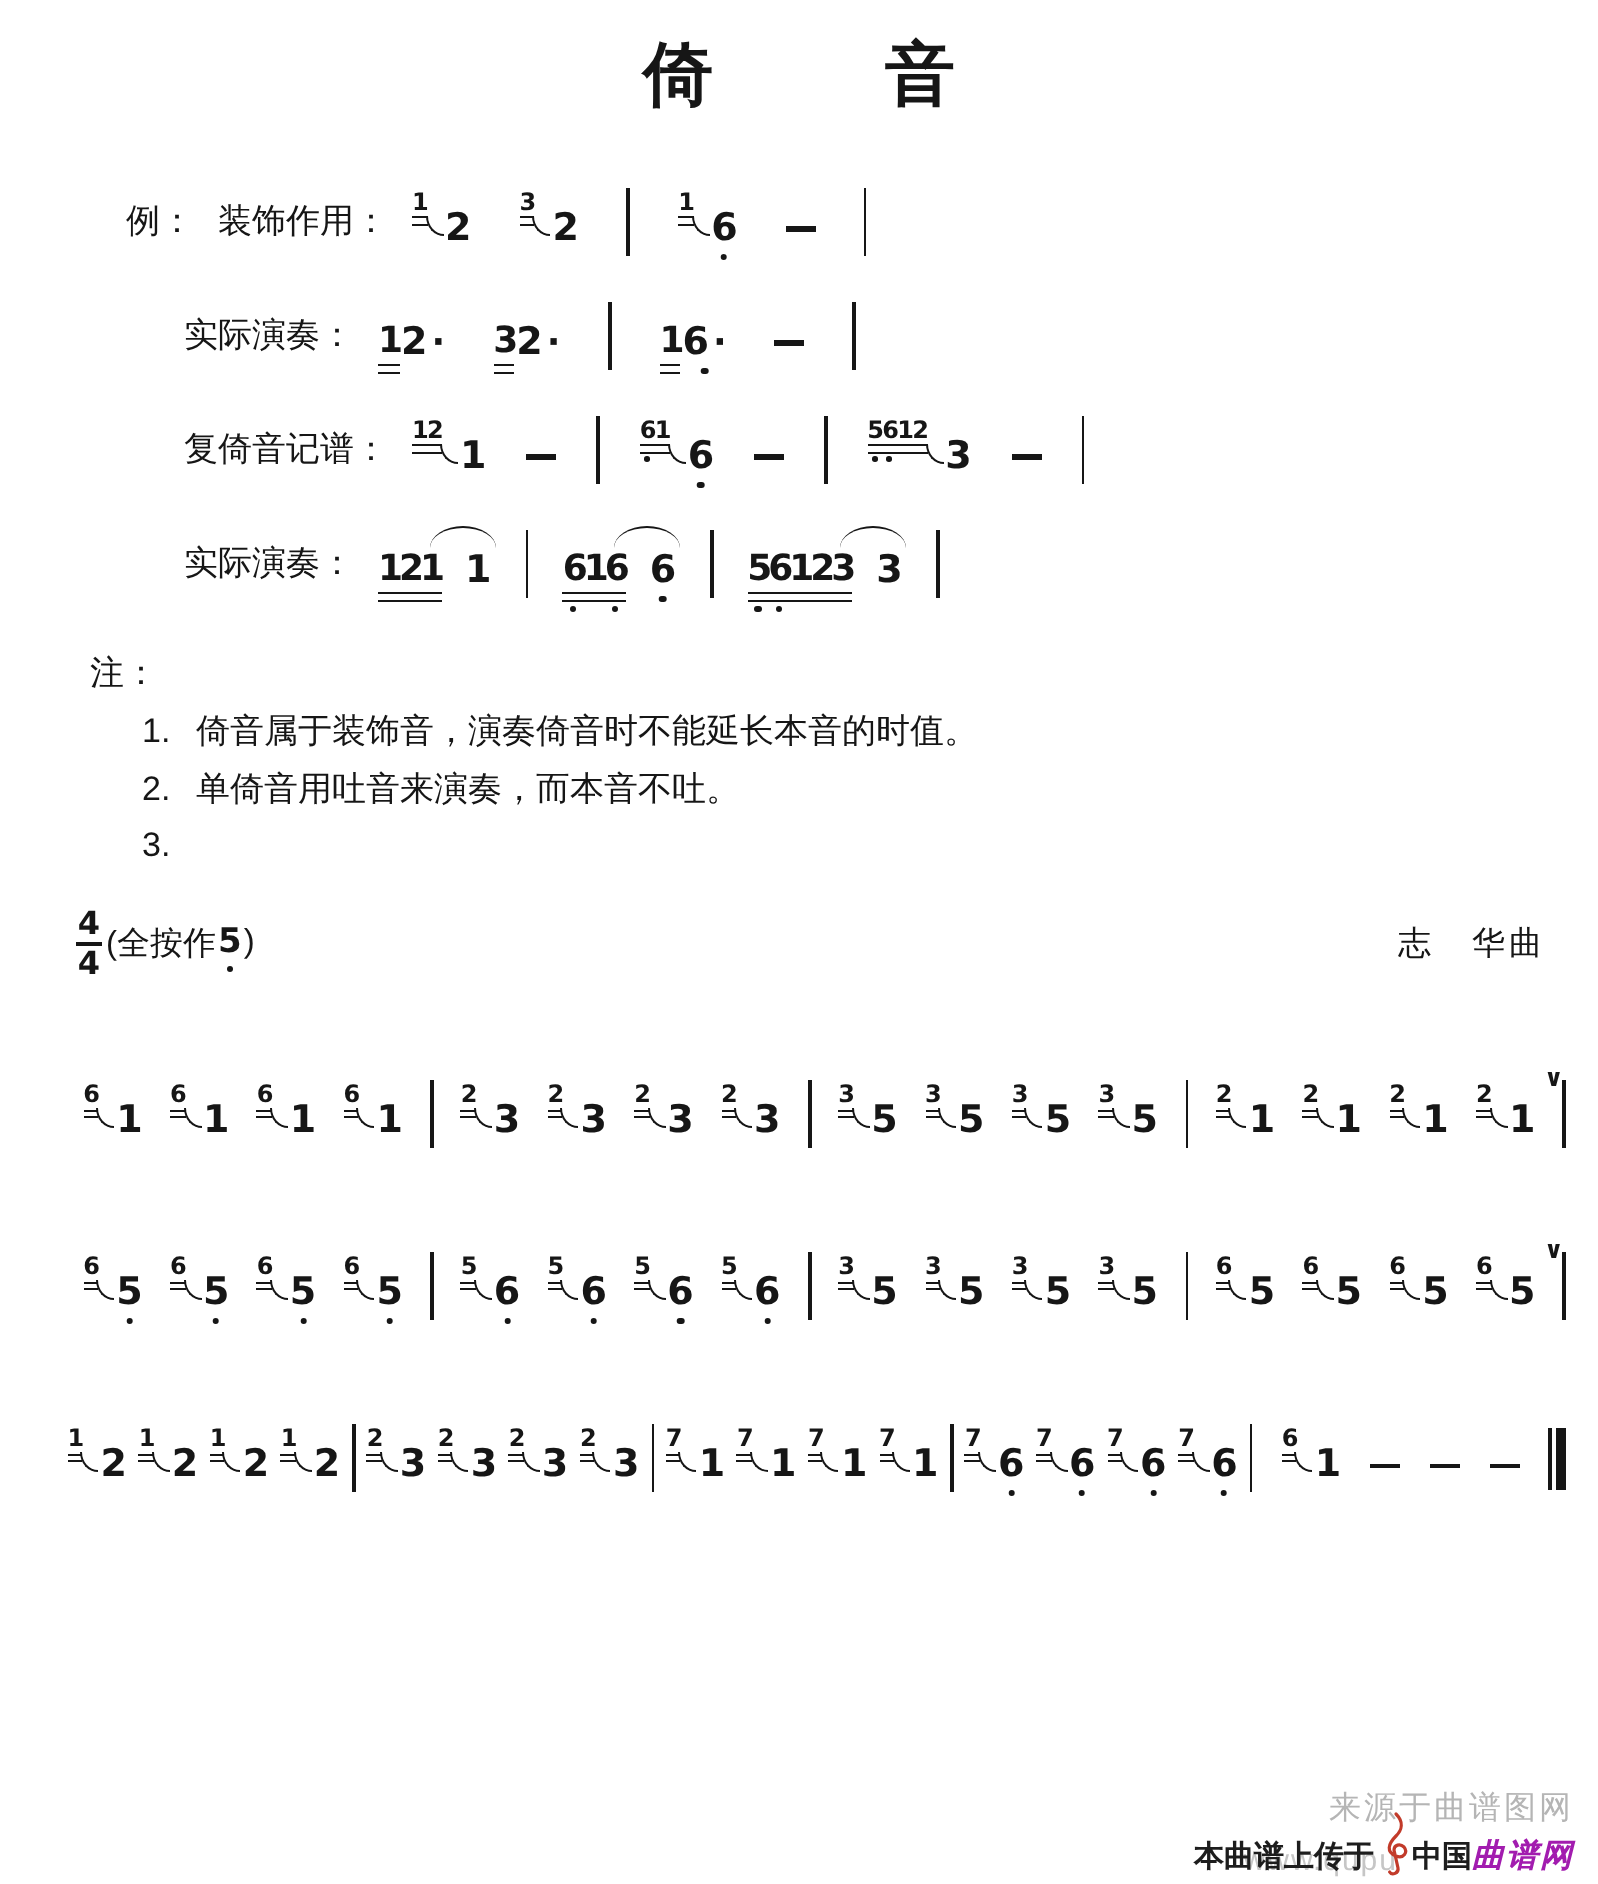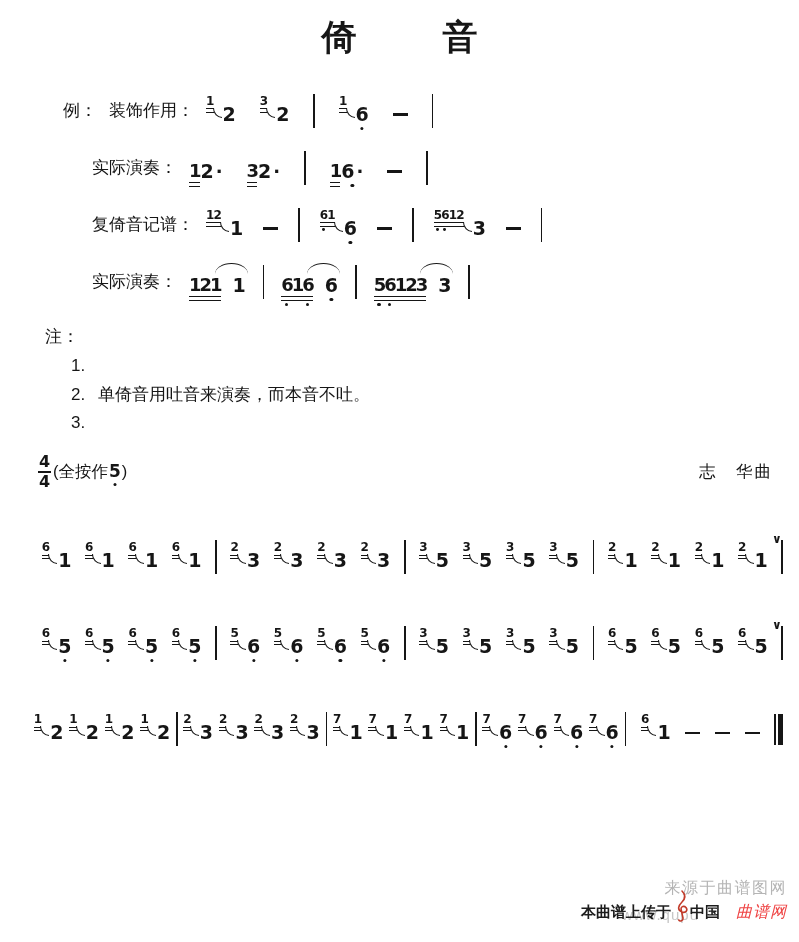--- a/index.html
+++ b/index.html
@@ -67,26 +67,26 @@
   .tsline{width:13px;height:1.7px;background:#161616;margin:1.5px 0;}
   .keynote{position:relative;display:inline-block;margin:0 1px;}
   .knch{font-family:"DejaVu Sans",sans-serif;font-weight:bold;font-size:17px;line-height:1;}
   .kdot{position:absolute;left:50%;top:calc(100% + 2px);transform:translateX(-50%);
         width:3px;height:3px;border-radius:50%;background:#161616;}
   .composer{font-size:16.5px;letter-spacing:2px;}
   
   .scoreline{display:flex;align-items:flex-end;margin:34px 16px 40px 28px;padding-top:16px;}
   .measure{flex:1;display:flex;align-items:flex-end;justify-content:space-evenly;}
   
-  .wm{position:absolute;right:12px;bottom:18px;text-align:right;}
+  .wm{position:absolute;right:12px;bottom:2px;text-align:right;}
   .wm-source{color:#b5b5b5;font-size:16px;letter-spacing:1.5px;}
   .wm-upload{position:relative;display:flex;align-items:center;justify-content:flex-end;margin-top:1px;height:24px;}
   .wm-url{position:absolute;right:88px;bottom:1px;color:#c6c6c6;font-size:15px;letter-spacing:1px;z-index:0;}
   .wm-black{font-size:15px;font-weight:bold;color:#1d1d1d;z-index:1;}
-  .wm-red{font-size:16px;font-weight:normal;font-style:italic;color:#ef4444;z-index:1;letter-spacing:1px;margin-left:16px;}
+  .wm-red{font-size:16px;font-weight:bold;font-style:italic;color:#a21caf;z-index:1;letter-spacing:1px;}
   .clef{margin:-12px 1px 0 3px;z-index:1;}
 </style>
 </head>
 <body>
 
 <div id="page">
 
   <h1 id="title">
       <span class="title-char">倚</span>
       <span class="title-char">音</span>
@@ -298,20 +298,21 @@
           <span class="bar"></span>
         </span>
     </div>
   </div>
 
   <div class="notes">
     <div class="nlabel">注：</div>
     <div>
         <div class="note-item">
           <span class="nnum">1.</span>
+          <span class="ntext">倚音属于装饰音，演奏倚音时不能延长本音的时值。</span>
         </div>
         <div class="note-item">
           <span class="nnum">2.</span>
           <span class="ntext">单倚音用吐音来演奏，而本音不吐。</span>
         </div>
         <div class="note-item">
           <span class="nnum">3.</span>
         </div>
       </div>
   </div>

